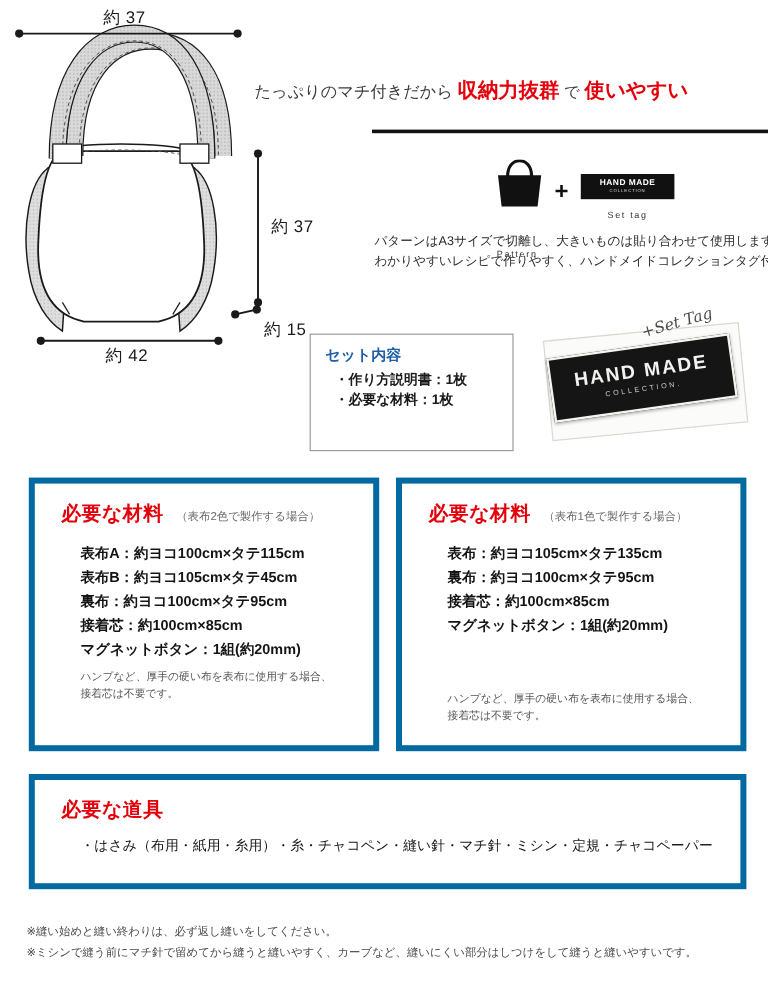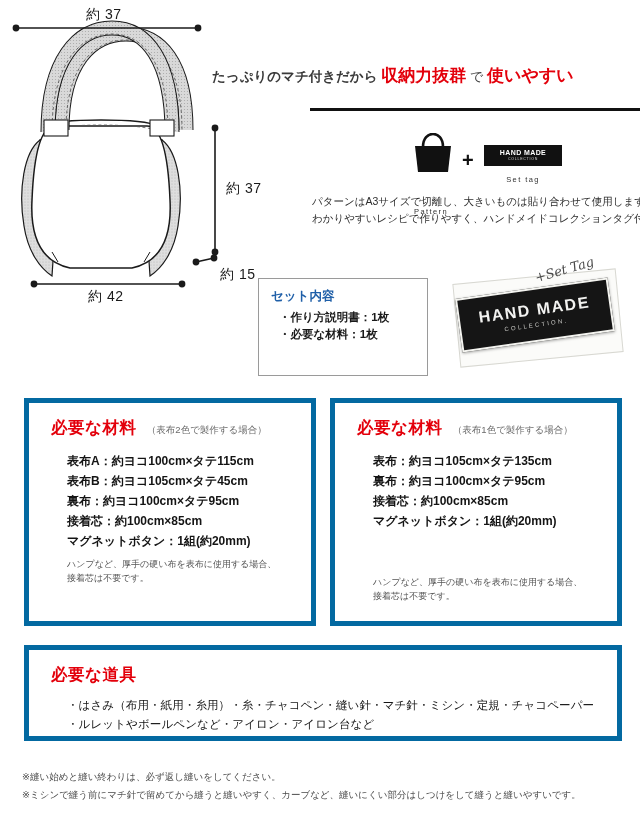--- a/index.html
+++ b/index.html
@@ -29,21 +29,21 @@
   }
 
   
   #headline {
     left: 212px; top: 64px;
     font-size: 13.5px;
     font-weight: bold;
     white-space: nowrap;
     letter-spacing: 0px;
   }
-  #headline .plain { color: #3a3a3a; font-weight: bold; }
+  #headline .plain { color: #3a3a3a; font-weight: normal; }
   #headline .accent { color: #e3000b; font-size: 17px; font-weight: bold; }
   #headline .joiner { color: #3a3a3a; font-weight: normal; font-size: 13px; }
 
   
   #top-rule { left: 310px; top: 108px; width: 330px; height: 3px; background: #111; }
 
   
   #icon-row { left: 400px; top: 133px; width: 185px; height: 58px; }
   .icon-bag-svg { position: absolute; left: 10px; top: 0; }
   .plus-sign {
@@ -339,20 +339,19 @@
     <div>接着芯は不要です。</div>
   </div>
 </div>
 
 <div class="abs panel" id="tools-box">
   <div class="panel-head">
     <span class="ttl">必要な道具</span>
   </div>
   <div class="tools-lines">
     <div>・はさみ（布用・紙用・糸用）・糸・チャコペン・縫い針・マチ針・ミシン・定規・チャコペーパー</div>
-    <div>・ルレットやボールペンなど・アイロン・アイロン台など</div>
   </div>
 </div>
 
 <div class="abs" id="footer-notes">
   <div>※縫い始めと縫い終わりは、必ず返し縫いをしてください。</div>
   <div>※ミシンで縫う前にマチ針で留めてから縫うと縫いやすく、カーブなど、縫いにくい部分はしつけをして縫うと縫いやすいです。</div>
 </div>
 
 </body></html>

